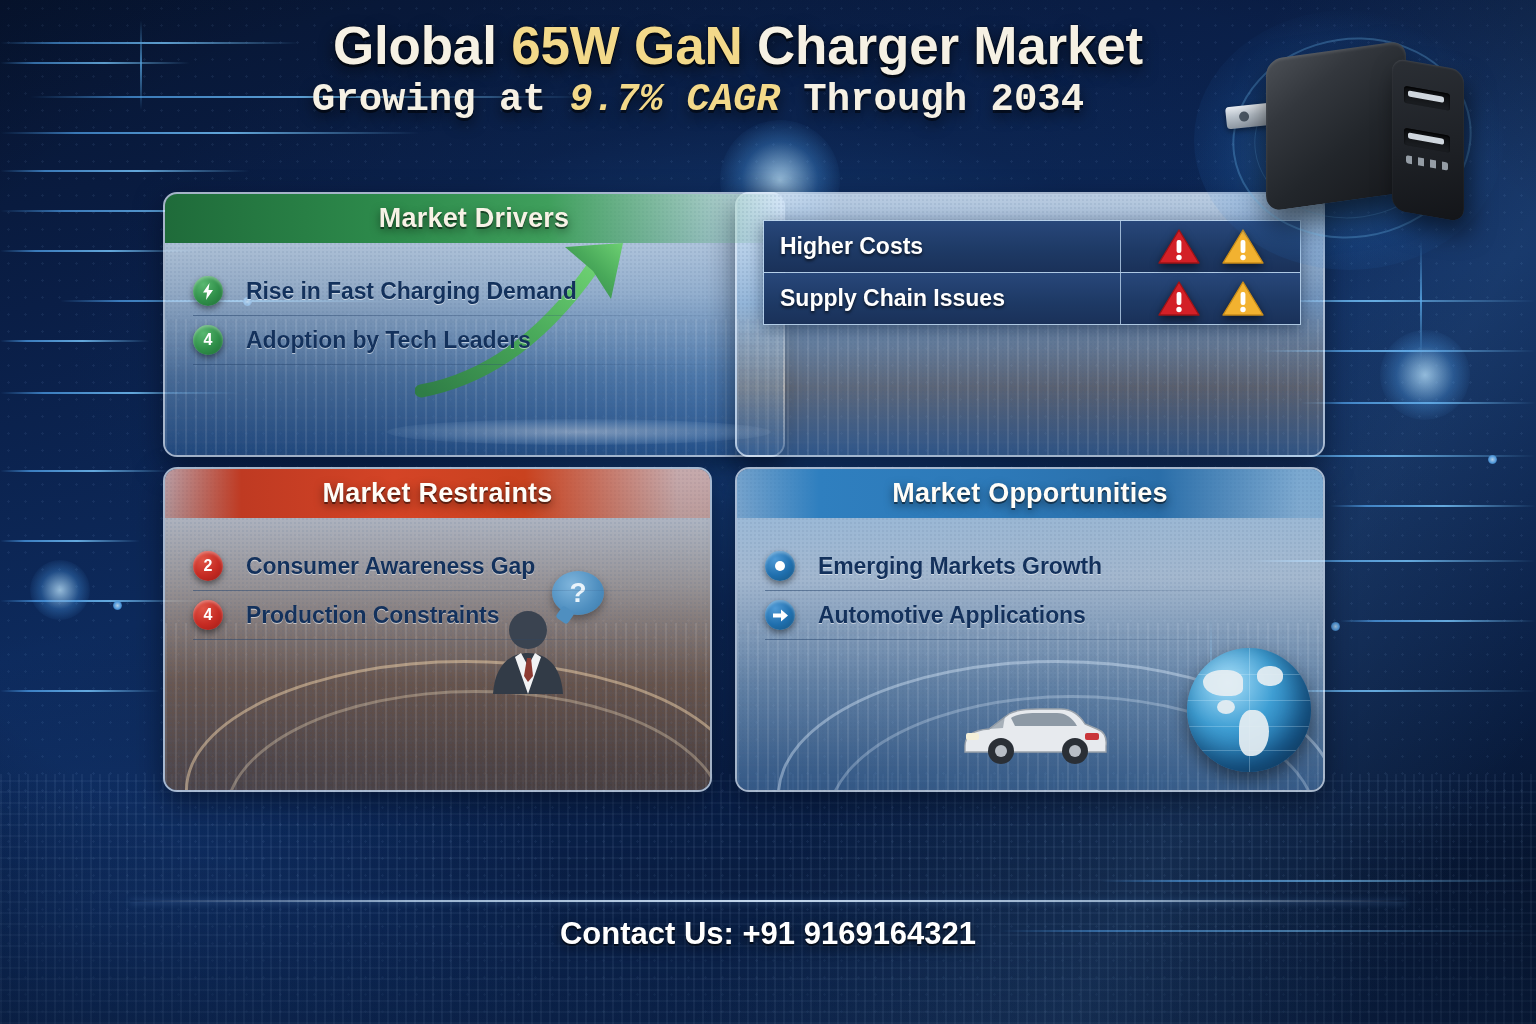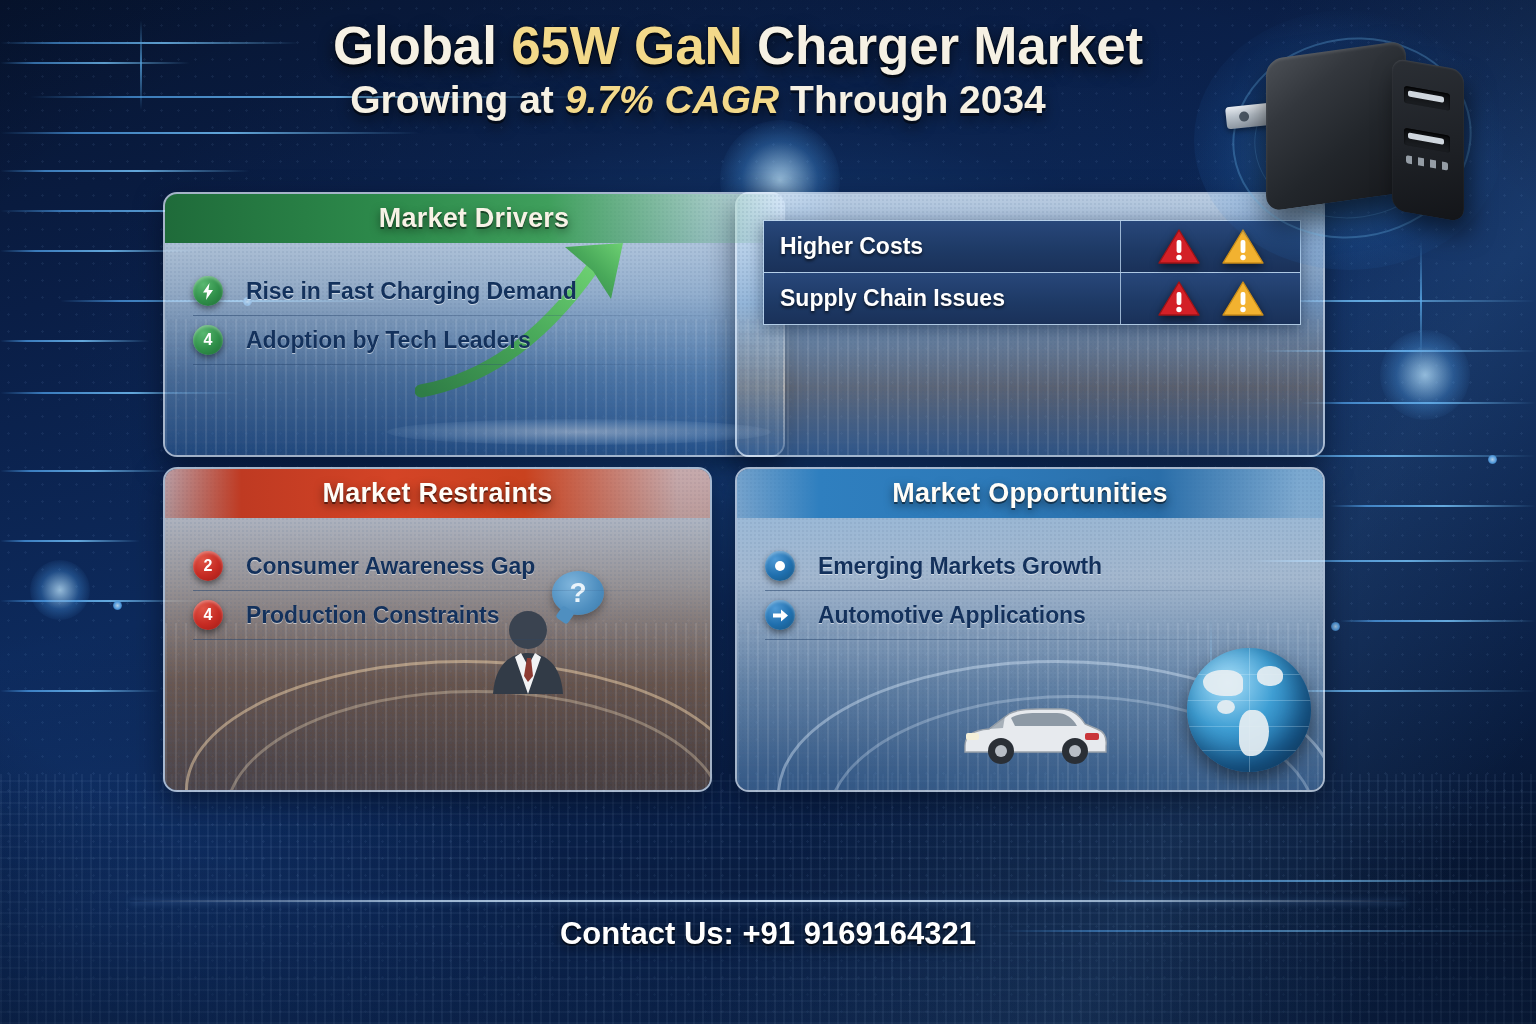--- a/index.html
+++ b/index.html
@@ -40,21 +40,21 @@
   .title-1{
     font-size:53px;font-weight:bold;line-height:1.04;letter-spacing:-.2px;
     color:#f6f1e4;
     text-shadow:0 3px 0 rgba(0,0,0,.55), 0 6px 16px rgba(0,0,0,.65), 0 0 2px rgba(0,0,0,.8);
     margin:0 0 6px 0;padding:0 210px 0 150px;
   }
   .title-1 .hl{color:#f3d98a;}
   .title-2{
     font-size:39px;font-weight:bold;line-height:1.08;color:#f6f1e4;
     text-shadow:0 3px 0 rgba(0,0,0,.5), 0 6px 14px rgba(0,0,0,.6);
-    margin:0;padding:0 230px 0 90px;
+    margin:0;padding:0 230px 0 90px;font-family:Liberation Mono, monospace;
   }
   .title-2 .hl{color:#f3d98a;font-style:italic;}
 
   
   .charger-wrap{position:absolute;right:62px;top:20px;width:250px;height:230px;z-index:7;}
   .charger-glow{position:absolute;left:-30px;top:-10px;width:310px;height:260px;border-radius:50%;
     background:radial-gradient(ellipse at 45% 55%, rgba(90,185,255,.35) 0%, rgba(40,120,210,.16) 45%, rgba(20,70,150,0) 72%);}
   .charger-rings{position:absolute;left:8px;top:18px;width:240px;height:200px;border-radius:50%;
     border:2px solid rgba(120,200,255,.28);transform:rotate(-8deg);}
   .charger-rings:after{content:"";position:absolute;left:20px;top:18px;right:20px;bottom:18px;border-radius:50%;border:1px solid rgba(120,200,255,.20);}

